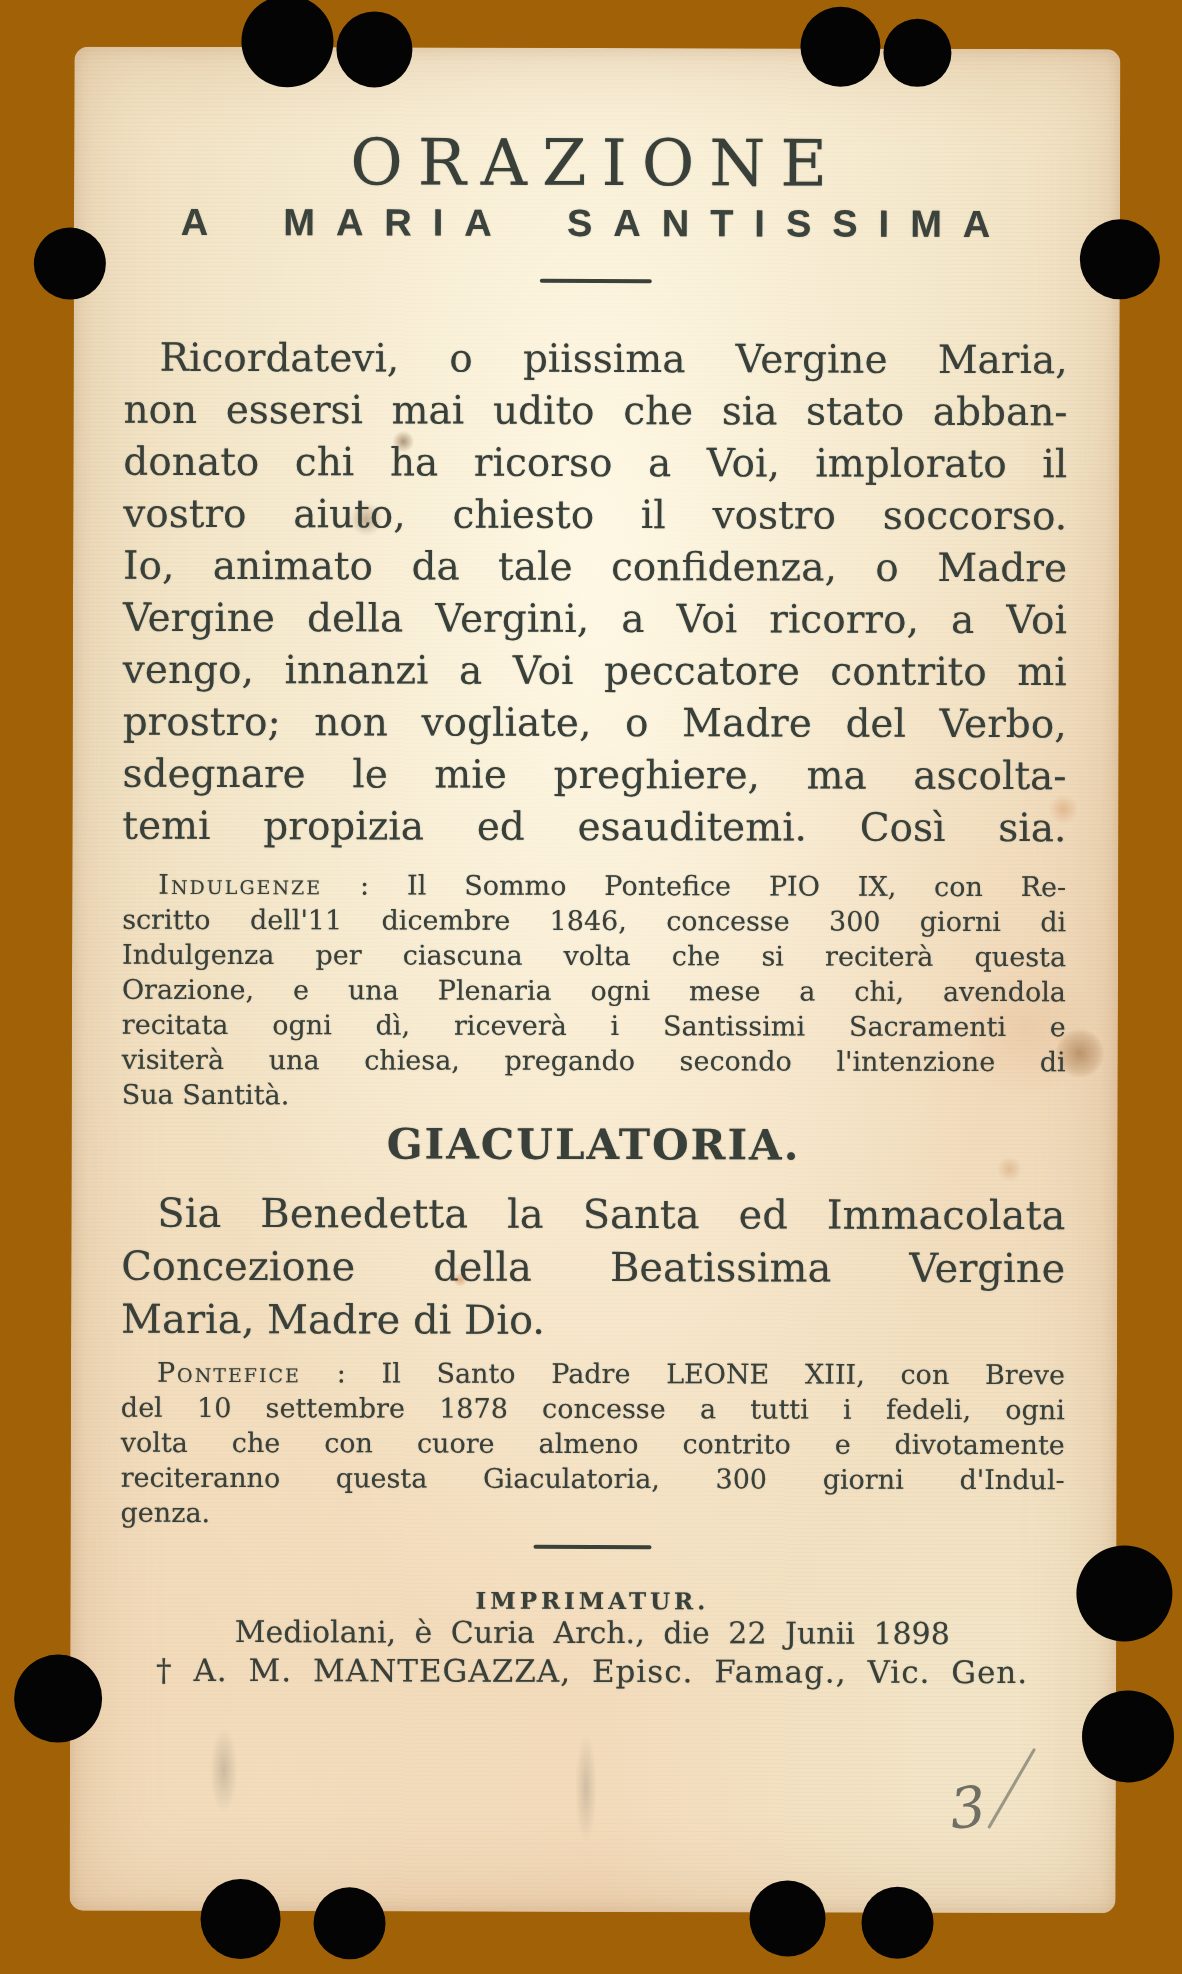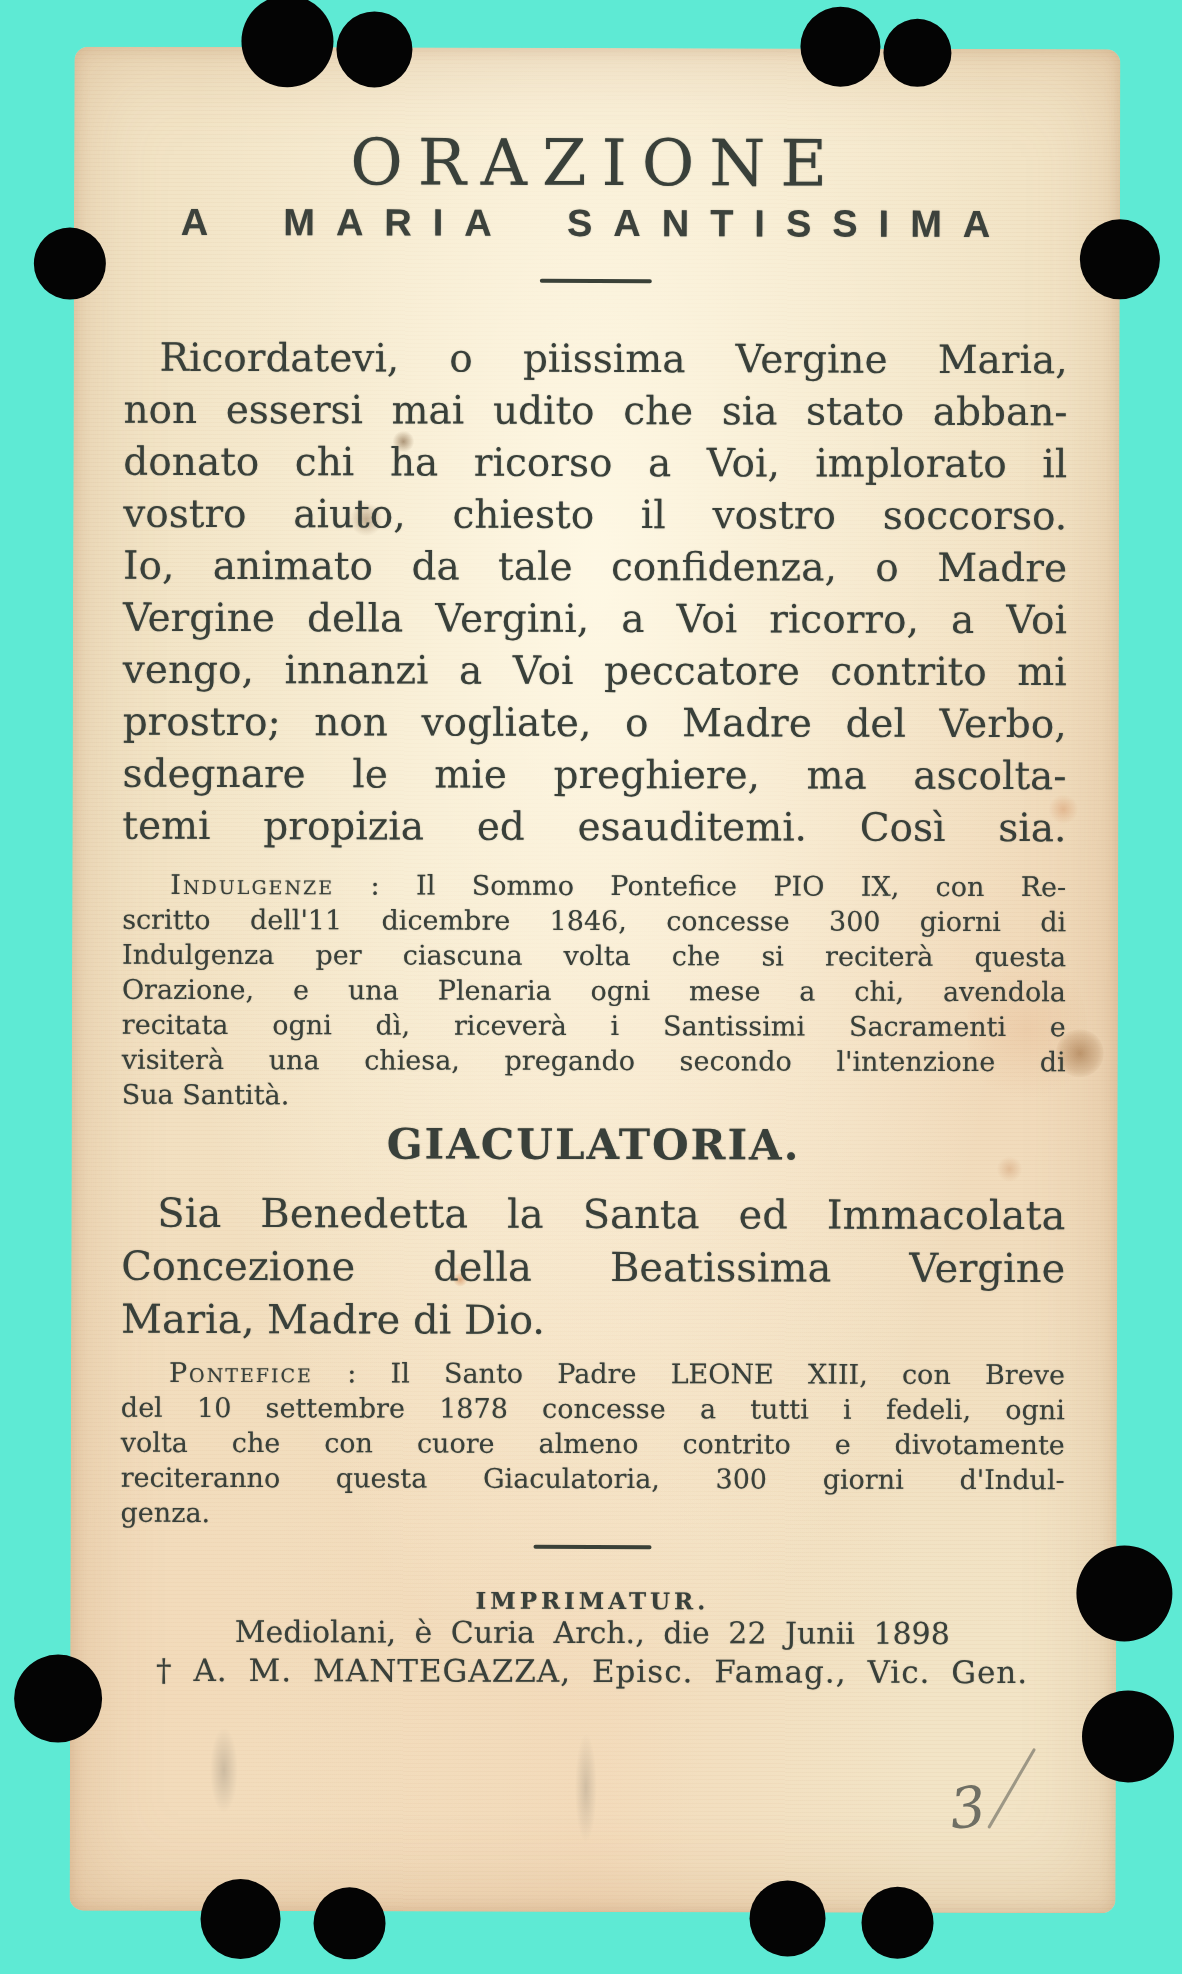--- a/index.html
+++ b/index.html
@@ -1,16 +1,16 @@
 <!DOCTYPE html>
 <html><head>
 <meta charset="utf-8">
 <style>
   html,body{margin:0;padding:0;background:#030303;}
-  .stage{position:relative;width:1182px;height:1974px;background:#5eead4;overflow:hidden;
+  .stage{position:relative;width:1182px;height:1974px;background:#a16207;overflow:hidden;
          font-family:"DejaVu Serif", serif;}
   
   .card{position:absolute;left:72px;top:48px;width:1046px;height:1864px;
         background-color:#f2e4c6;
         background-image:
           radial-gradient(ellipse at 50% 28%, rgba(255,249,230,0.95) 0%, rgba(255,249,230,0) 60%),
           radial-gradient(ellipse at 88% 52%, rgba(236,178,140,0.22) 0%, transparent 45%),
           radial-gradient(ellipse at 10% 88%, rgba(242,196,158,0.30) 0%, transparent 40%),
           radial-gradient(ellipse at 50% 97%, rgba(244,205,170,0.35) 0%, transparent 45%),
           repeating-linear-gradient(0deg, rgba(175,118,66,0.05) 0px, rgba(175,118,66,0.05) 1px, transparent 1px, transparent 4px);
@@ -33,21 +33,21 @@
   .small{font-size:27px;}
   .small .line{line-height:35px;}
   .ind1{margin-top:15px;}
   .heading2{margin-top:10px;text-align:center;font-size:42px;line-height:44px;font-weight:bold;letter-spacing:2px;}
   .eja{margin-top:21px;font-size:40px;}
   .eja .line{line-height:53px;}
   .ind2{margin-top:9px;}
   .j{text-align:justify;text-align-last:justify;}
   .l{text-align:left;text-align-last:left;}
   .indent{padding-left:36px;}
-  .lead{font-variant:small-caps;letter-spacing:2px;margin-left:12px;}
+  .lead{font-variant:small-caps;letter-spacing:2px;}
   .imprim{margin-top:38px;text-align:center;}
   .imprim-label{font-size:23px;line-height:28px;letter-spacing:4px;font-weight:bold;}
   .imprim-line1{font-size:30px;line-height:36px;word-spacing:9px;}
   .imprim-line2{font-size:31px;line-height:40px;letter-spacing:1px;word-spacing:10px;}
   
   .handmark{position:absolute;left:880px;top:1726px;color:rgba(88,90,82,0.85);
             font-size:56px;transform:rotate(-6deg);text-shadow:none;font-style:italic;}
   .flourish{position:absolute;left:62px;top:-28px;width:3px;height:92px;
             background:rgba(88,90,82,0.55);transform:rotate(36deg);border-radius:2px;}
   .smudge{position:absolute;pointer-events:none;border-radius:50%;}

